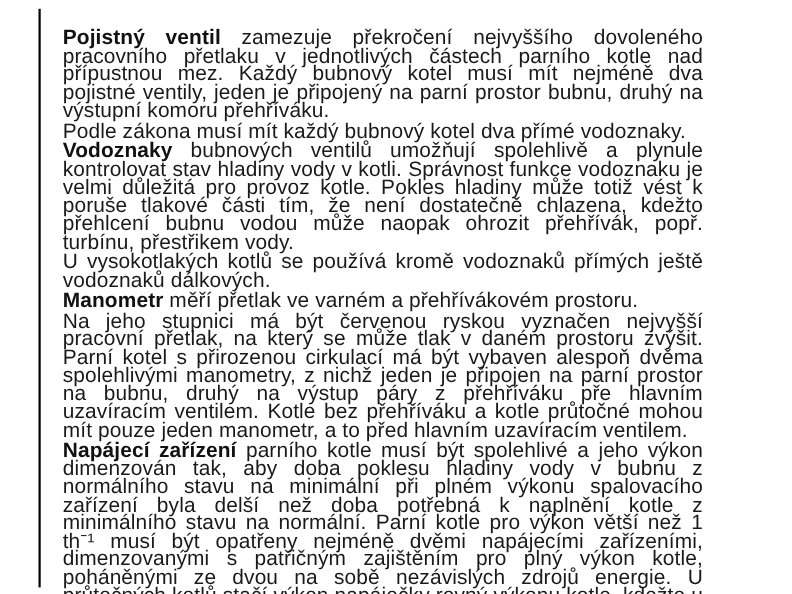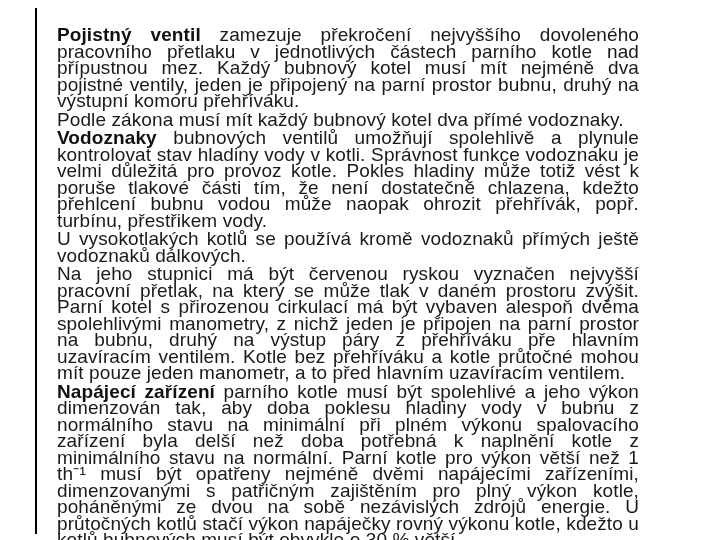--- a/index.html
+++ b/index.html
@@ -50,16 +50,17 @@
 </head>
 <body>
 
 <div class="slide">
   <div class="left-border"></div>
   <div class="text-block">
     <p><b>Pojistný ventil</b><span> zamezuje překročení nejvyššího dovoleného pracovního přetlaku v jednotlivých částech parního kotle nad přípustnou mez. Každý bubnový kotel musí mít nejméně dva pojistné ventily, jeden je připojený na parní prostor bubnu, druhý na výstupní komoru přehříváku.</span></p>
     <p><b></b><span>Podle zákona musí mít každý bubnový kotel dva přímé vodoznaky.</span></p>
     <p><b>Vodoznaky</b><span> bubnových ventilů umožňují spolehlivě a plynule kontrolovat stav hladiny vody v kotli. Správnost funkce vodoznaku je velmi důležitá pro provoz kotle. Pokles hladiny může totiž vést k poruše tlakové části tím, že není dostatečně chlazena, kdežto přehlcení bubnu vodou může naopak ohrozit přehřívák, popř. turbínu, přestřikem vody.</span></p>
     <p><b></b><span>U vysokotlakých kotlů se používá kromě vodoznaků přímých ještě vodoznaků dálkových.</span></p>
+    <p><b>Manometr</b><span> měří přetlak ve varném a přehřívákovém prostoru.</span></p>
     <p><b></b><span>Na jeho stupnici má být červenou ryskou vyznačen nejvyšší pracovní přetlak, na který se může tlak v daném prostoru zvýšit. Parní kotel s přirozenou cirkulací má být vybaven alespoň dvěma spolehlivými manometry, z nichž jeden je připojen na parní prostor na bubnu, druhý na výstup páry z přehříváku pře hlavním uzavíracím ventilem. Kotle bez přehříváku a kotle průtočné mohou mít pouze jeden manometr, a to před hlavním uzavíracím ventilem.</span></p>
     <p><b>Napájecí zařízení</b><span> parního kotle musí být spolehlivé a jeho výkon dimenzován tak, aby doba poklesu hladiny vody v bubnu z normálního stavu na minimální při plném výkonu spalovacího zařízení byla delší než doba potřebná k naplnění kotle z minimálního stavu na normální. Parní kotle pro výkon větší než 1 th⁻¹ musí být opatřeny nejméně dvěmi napájecími zařízeními, dimenzovanými s patřičným zajištěním pro plný výkon kotle, poháněnými ze dvou na sobě nezávislých zdrojů energie. U průtočných kotlů stačí výkon napáječky rovný výkonu kotle, kdežto u kotlů bubnových musí být obvykle o 30 % větší.</span></p>
   </div>
 </div>
 
 </body></html>

